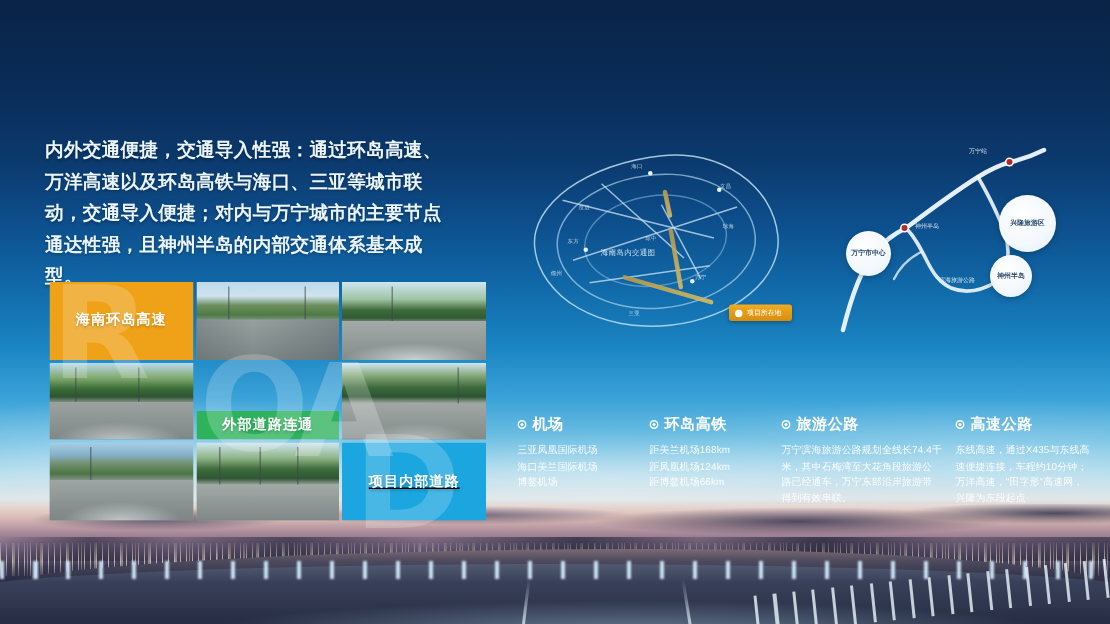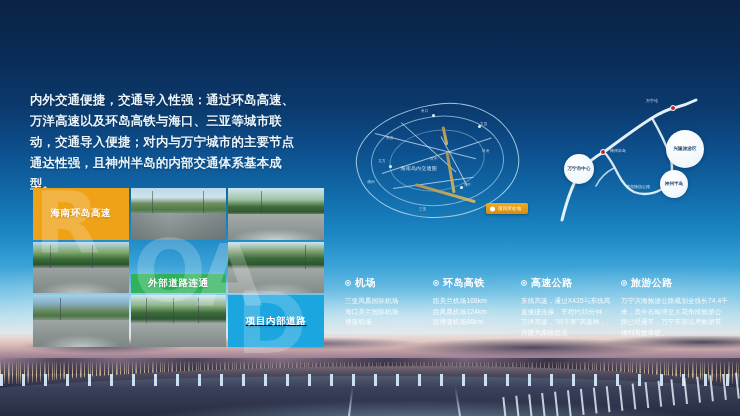--- a/index.html
+++ b/index.html
@@ -498,36 +498,36 @@
         <span class="gear"></span>
         <span>环岛高铁</span>
       </div>
       <div class="col-body">
         <div>距美兰机场168km</div>
         <div>距凤凰机场124km</div>
         <div>距博鳌机场66km</div>
       </div>
     </div>
 
+    <div class="col c4">
+      <div class="col-head">
+        <span class="gear"></span>
+        <span>旅游公路</span>
+      </div>
+      <div class="col-body">
+        <div>万宁滨海旅游公路规划全线长74.4千米，其中石梅湾至大花角段旅游公路已经通车，万宁东部沿岸旅游带得到有效串联。</div>
+      </div>
+    </div>
+
     <div class="col c3">
       <div class="col-head">
         <span class="gear"></span>
         <span>高速公路</span>
       </div>
       <div class="col-body">
         <div>东线高速，通过X435与东线高速便捷连接，车程约10分钟；</div>
         <div>万洋高速，"田字形"高速网，兴隆为东段起点</div>
       </div>
     </div>
 
-    <div class="col c4">
-      <div class="col-head">
-        <span class="gear"></span>
-        <span>旅游公路</span>
-      </div>
-      <div class="col-body">
-        <div>万宁滨海旅游公路规划全线长74.4千米，其中石梅湾至大花角段旅游公路已经通车，万宁东部沿岸旅游带得到有效串联。</div>
-      </div>
-    </div>
-
   </div>
 
 </div>
 
 </body></html>

